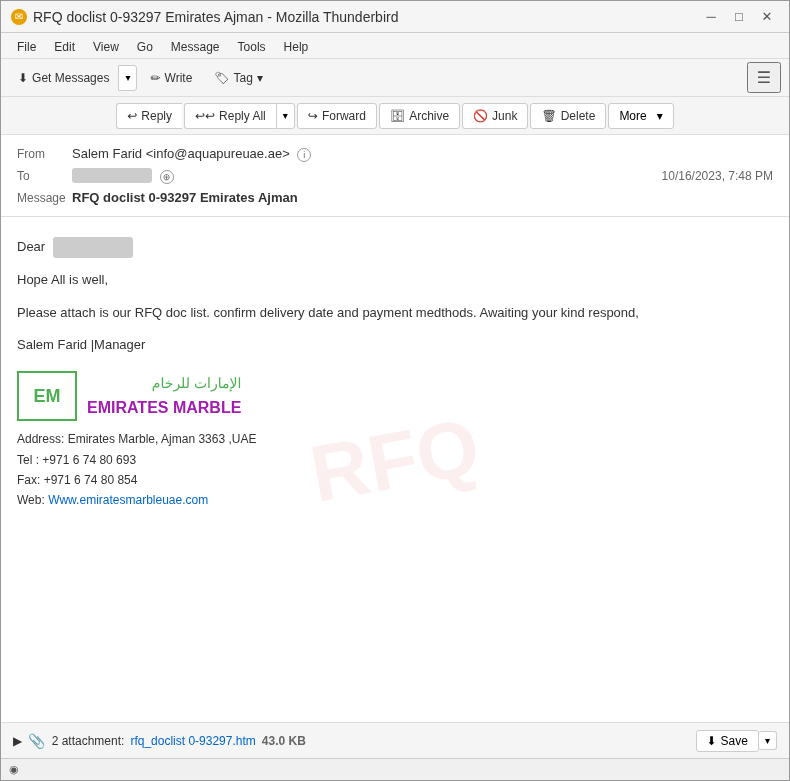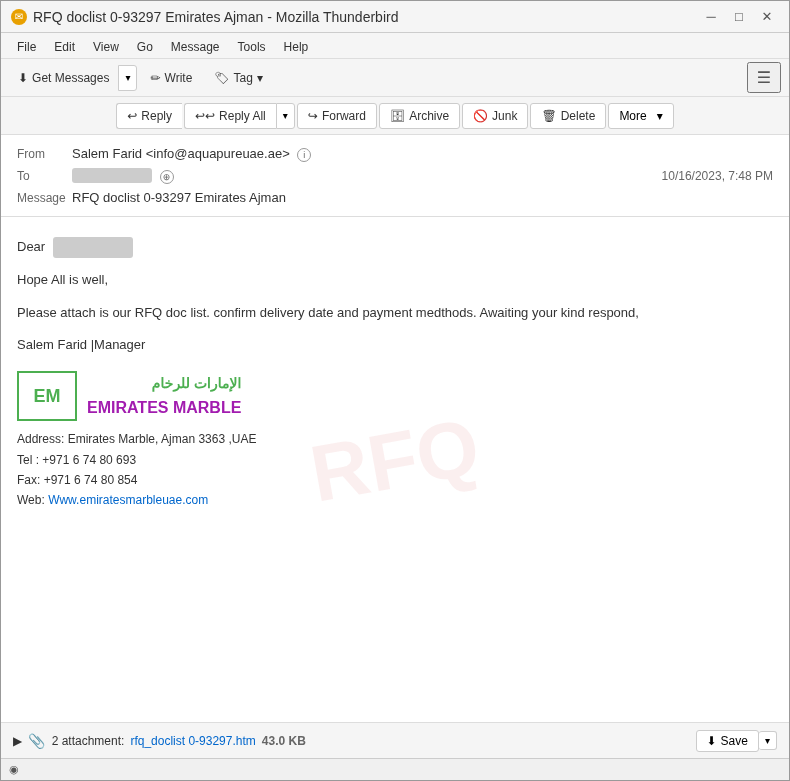--- a/index.html
+++ b/index.html
@@ -31,33 +31,33 @@
     .action-btn-group .action-btn { border-right: none; border-radius: 3px 0 0 3px; }
     .action-btn-group .action-btn-arrow { padding: 4px 6px; border: 1px solid #ccc; border-radius: 0 3px 3px 0; background: #fff; cursor: pointer; font-size: 10px; height: 26px; display: flex; align-items: center; }
     .more-btn { padding: 4px 10px; font-size: 12px; cursor: pointer; border: 1px solid #ccc; border-radius: 3px; background: #fff; display: flex; align-items: center; gap: 10px; height: 26px; }
 
     
     .email-header { background: #fff; border-bottom: 1px solid #ddd; padding: 8px 16px; }
     .header-row { display: flex; align-items: center; padding: 3px 0; font-size: 13px; }
     .header-label { color: #666; min-width: 55px; font-size: 12px; }
     .header-value { color: #333; flex: 1; }
     .header-date { color: #666; font-size: 12px; margin-left: auto; }
-    .header-subject { font-weight: normal; }
+    .header-subject { font-weight: bold; }
     .blurred { background: #ccc; color: transparent; border-radius: 3px; min-width: 80px; display: inline-block; }
     .info-icon { display: inline-flex; align-items: center; justify-content: center; width: 14px; height: 14px; border-radius: 50%; border: 1px solid #999; color: #666; font-size: 9px; cursor: pointer; margin-left: 4px; }
 
     
     .email-body { flex: 1; background: #fff; padding: 20px 16px; overflow-y: auto; position: relative; }
     .watermark { position: absolute; top: 50%; left: 50%; transform: translate(-50%, -60%) rotate(-10deg); font-size: 80px; font-weight: bold; color: rgba(200,50,50,0.08); pointer-events: none; white-space: nowrap; z-index: 0; }
     .email-content { position: relative; z-index: 1; font-size: 13px; line-height: 1.6; color: #333; }
     .email-content p { margin-bottom: 12px; }
     .signature-block { margin-top: 15px; }
     .signature-logo { display: flex; align-items: center; gap: 10px; margin-bottom: 8px; }
     .logo-box { width: 60px; height: 50px; border: 2px solid #4caf50; display: flex; align-items: center; justify-content: center; font-size: 18px; font-weight: bold; color: #4caf50; background: #fff; }
-    .logo-text-ar { color: #4caf50; font-size: 14px; font-weight: bold; }
+    .logo-text-ar { color: #4caf50; font-size: 14px; }
     .logo-text-en { color: #a21caf; font-size: 16px; font-weight: bold; }
     .sig-address { font-size: 12px; color: #333; line-height: 1.7; }
     .sig-address a { color: #0066cc; text-decoration: none; }
 
     
     .attachment-bar { background: #f5f5f5; border-top: 1px solid #ddd; padding: 6px 12px; display: flex; align-items: center; justify-content: space-between; height: 36px; }
     .attachment-left { display: flex; align-items: center; gap: 6px; font-size: 12px; color: #333; }
     .attachment-icon { color: #e8a000; font-size: 14px; }
     .save-btn { padding: 3px 10px; font-size: 12px; border: 1px solid #ccc; border-radius: 3px; background: #fff; cursor: pointer; display: flex; align-items: center; gap: 4px; }
     .chevron-down { font-size: 10px; }

